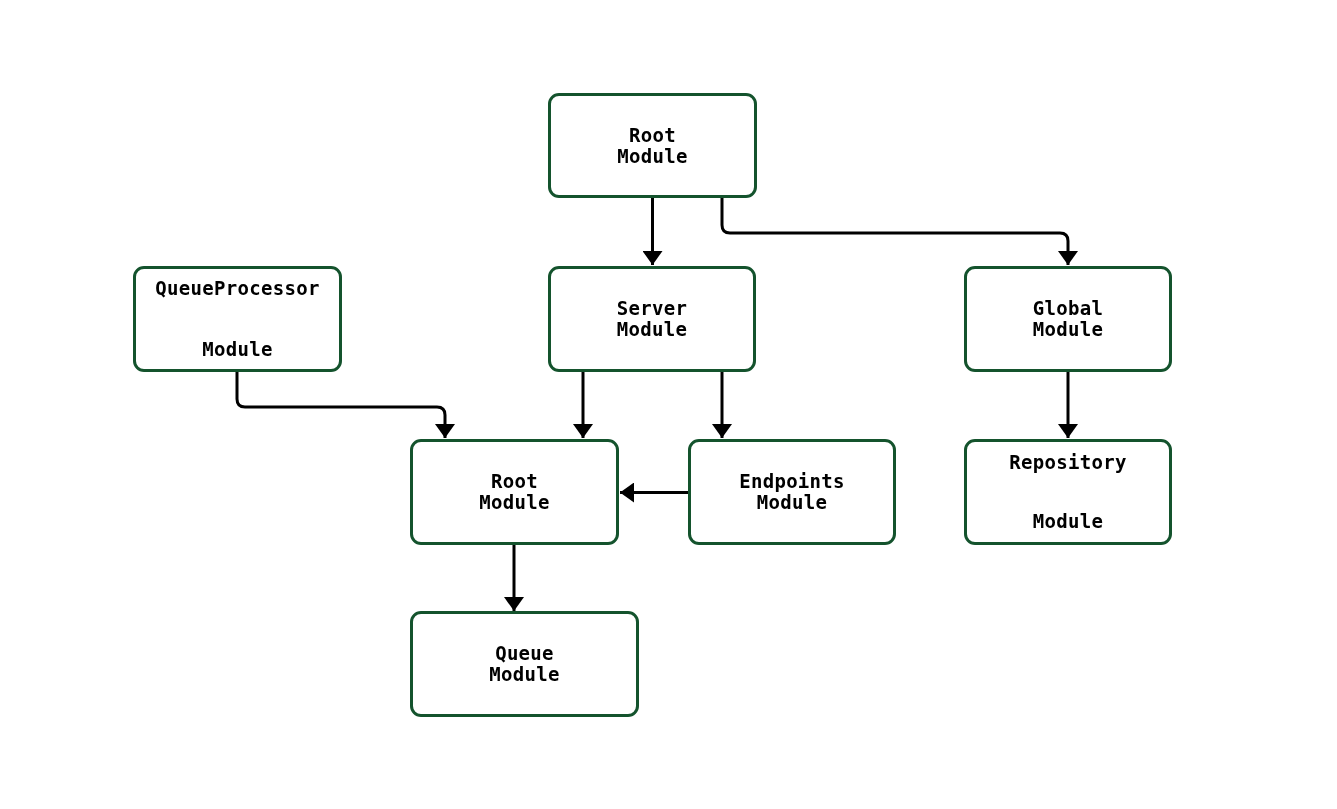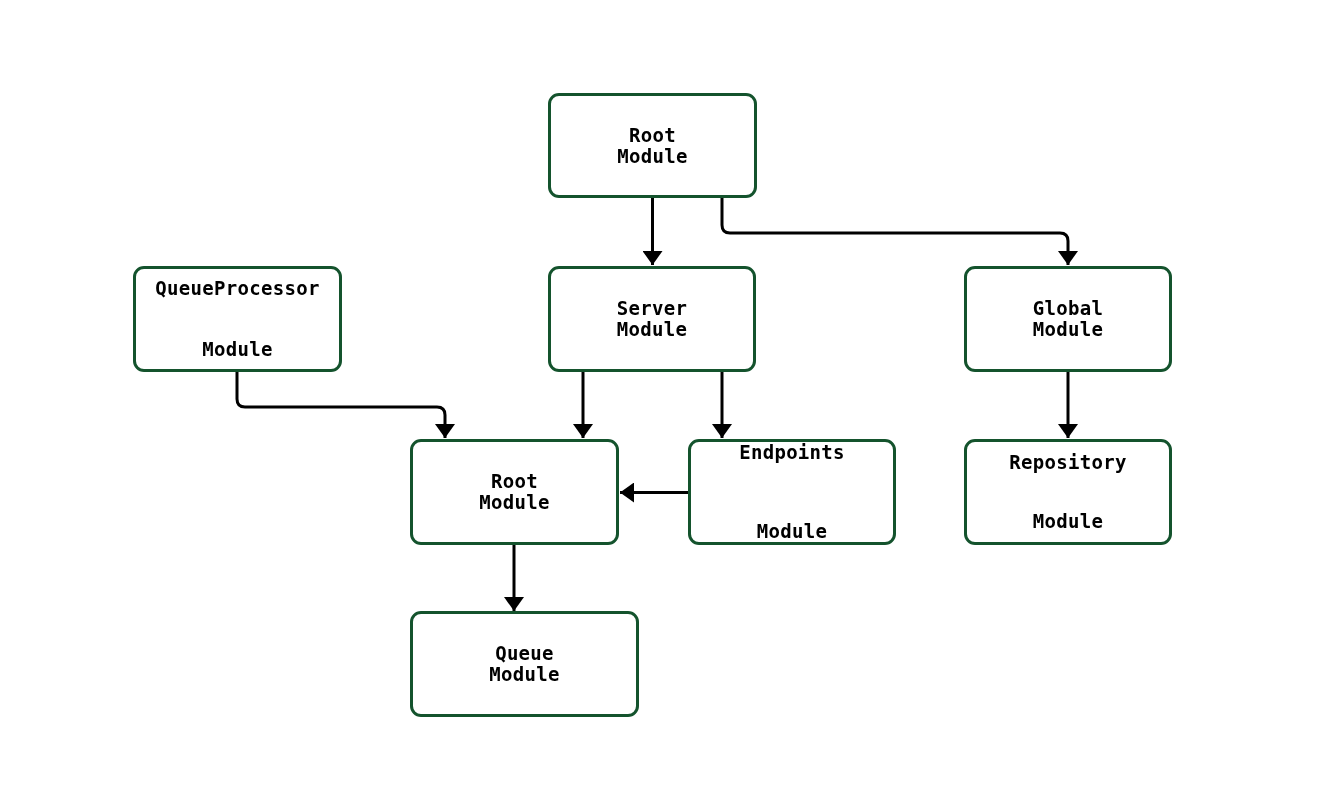--- a/index.html
+++ b/index.html
@@ -86,21 +86,21 @@
   <div class="node" style="left:964px; top:266px; width:208px; height:106px;">
     <span class="line">Global</span>
     <span class="line">Module</span>
   </div>
 
   <div class="node" style="left:410px; top:439px; width:209px; height:106px;">
     <span class="line">Root</span>
     <span class="line">Module</span>
   </div>
 
-  <div class="node" style="left:688px; top:439px; width:208px; height:106px;justify-content:space-between;">
+  <div class="node" style="left:688px; top:439px; width:208px; height:106px;">
     <span class="line">Endpoints</span>
     <span class="line">Module</span>
   </div>
 
   <div class="node" style="left:964px; top:439px; width:208px; height:106px;gap:38px;">
     <span class="line">Repository</span>
     <span class="line">Module</span>
   </div>
 
   <div class="node" style="left:410px; top:611px; width:229px; height:106px;">

